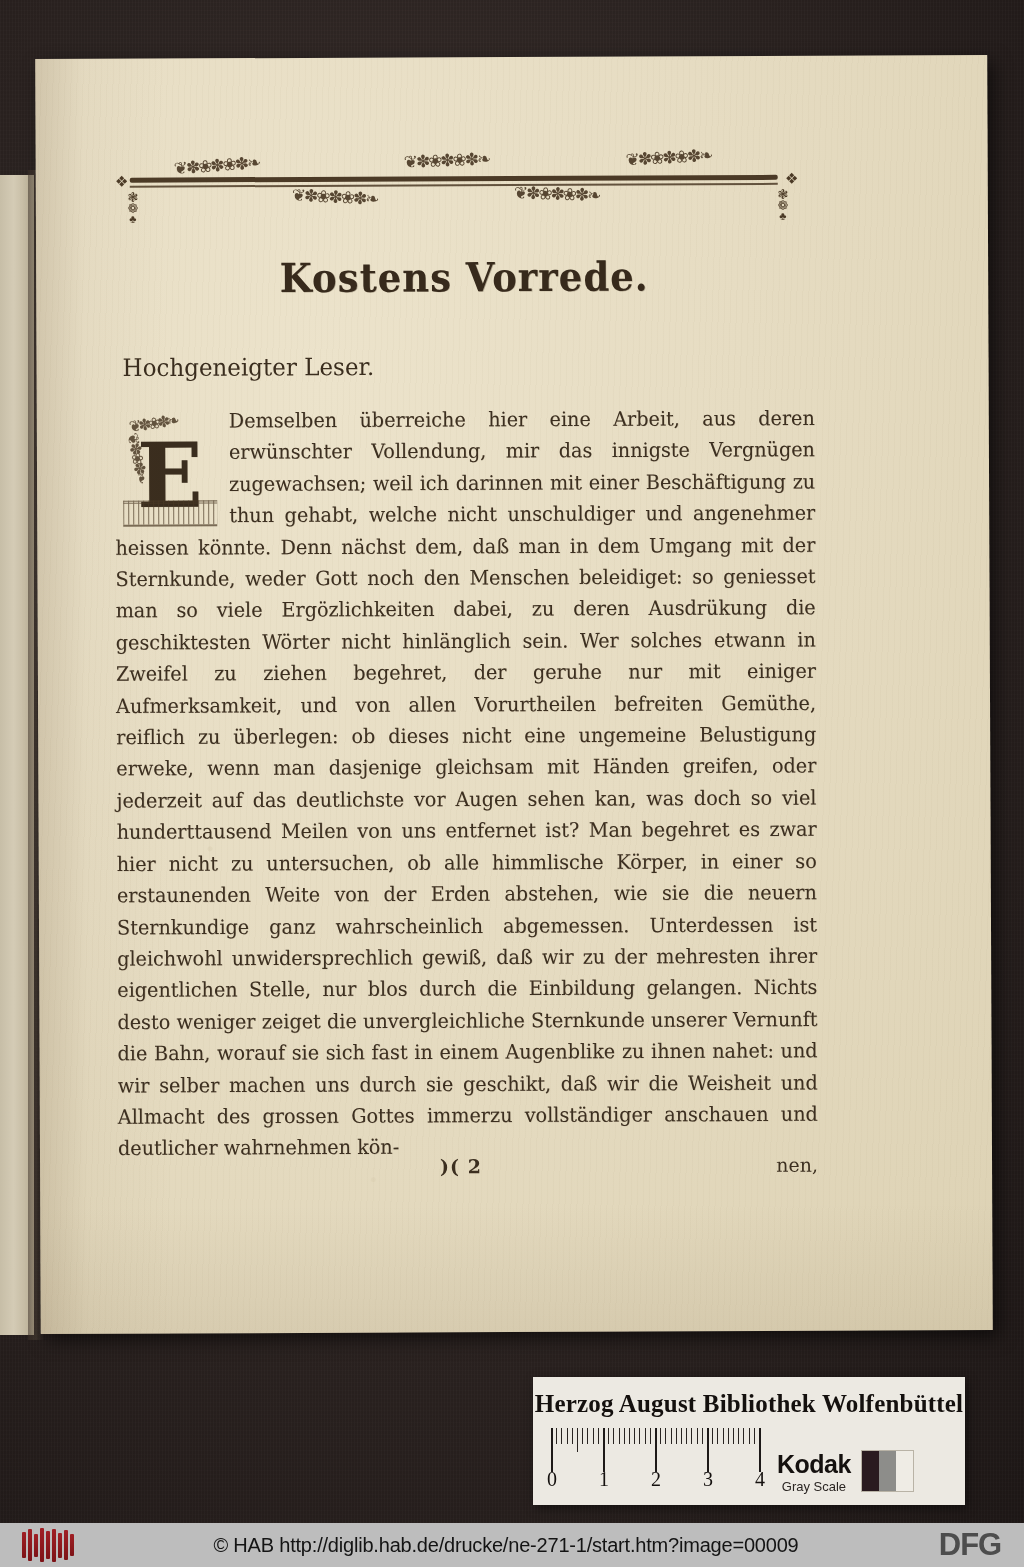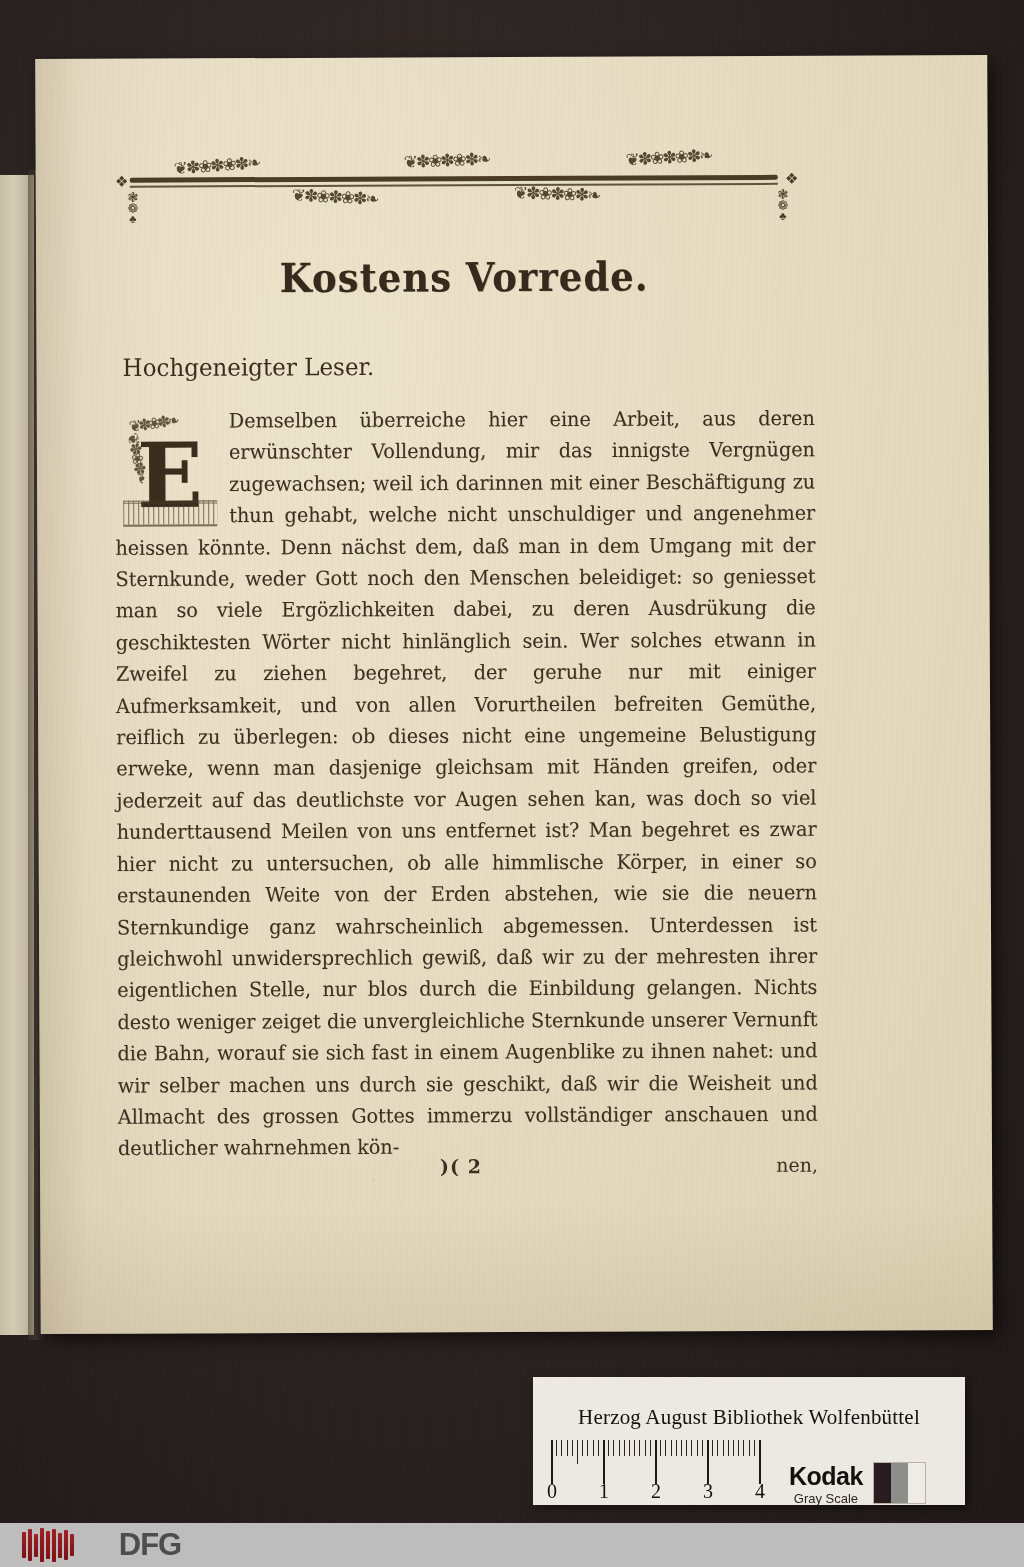--- a/index.html
+++ b/index.html
@@ -228,24 +228,24 @@
     position: absolute;
     left: 533px; top: 1377px;
     width: 432px; height: 128px;
     background: #ece9e2;
     box-shadow: 2px 3px 9px rgba(0,0,0,.5);
     font-family: "Liberation Serif", serif;
     overflow: hidden;
   }
   .kodak-title {
     text-align: center;
-    font-weight: normal;
-    font-size: 21px;
+    font-weight: bold;
+    font-size: 25px;
     color: #14100e;
-    margin-top: 28px;
+    margin-top: 13px;
     letter-spacing: .2px;
   }
   .kodak-lower {
     display: flex;
     align-items: flex-end;
     padding: 6px 12px 0 18px;
   }
   .ruler { position: relative; width: 224px; height: 70px; }
   .ticks { position: absolute; left: 0; top: 4px; width: 224px; height: 30px; }
   .ticks span {
@@ -253,21 +253,21 @@
   }
   .majors { position: absolute; left: 0; top: 4px; width: 224px; height: 44px; }
   .majors span { position: absolute; top: 0; width: 2px; height: 44px; background: #1d1918; }
   .numbers { position: absolute; left: 0; top: 44px; width: 224px; height: 26px; }
   .numbers span {
     position: absolute;
     font-size: 20px;
     color: #15110f;
     transform: translateX(-50%);
   }
-  .kodak-brand { margin-left: 14px; text-align: center; }
+  .kodak-brand { margin-left: 2px; text-align: center; }
   .kodak-brand .k {
     font-family: "Liberation Sans", sans-serif;
     font-weight: bold;
     font-size: 25px;
     color: #14100e;
     letter-spacing: -.5px;
     line-height: 25px;
   }
   .kodak-brand .gs {
     font-family: Liberation Sans, sans-serif;
@@ -467,16 +467,17 @@
       <i></i>
         <i></i>
         <i></i>
         <i></i>
         <i></i>
         <i></i>
         <i></i>
         <i></i>
         <i></i>
     </div>
+    <div class="credit">© HAB http://diglib.hab.de/drucke/ne-271-1/start.htm?image=00009</div>
     <div class="dfg-logo">DFG</div>
   </div>
 
 </div>
 
 </body></html>

